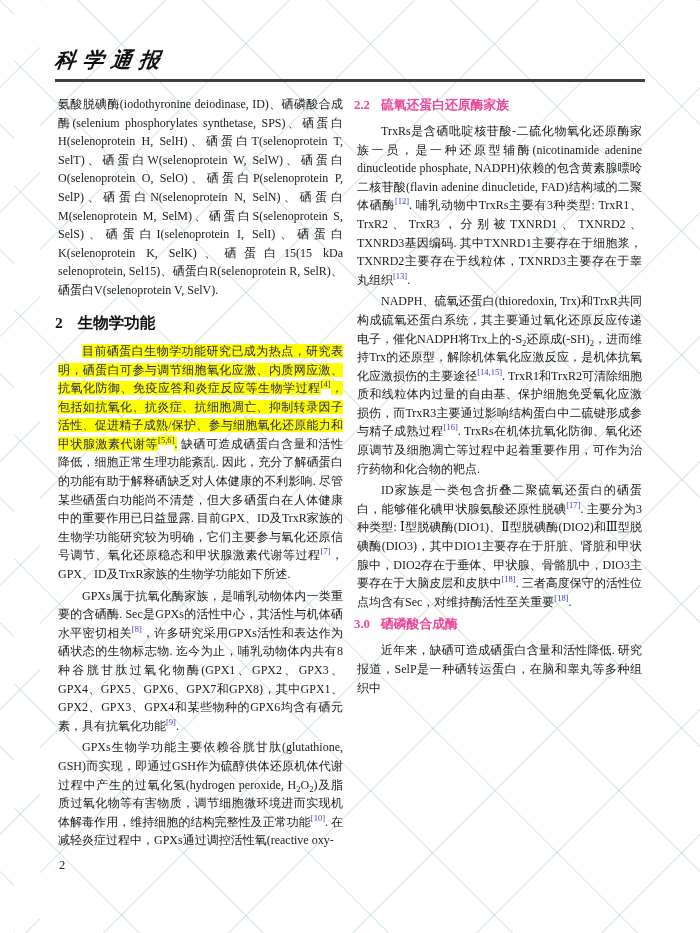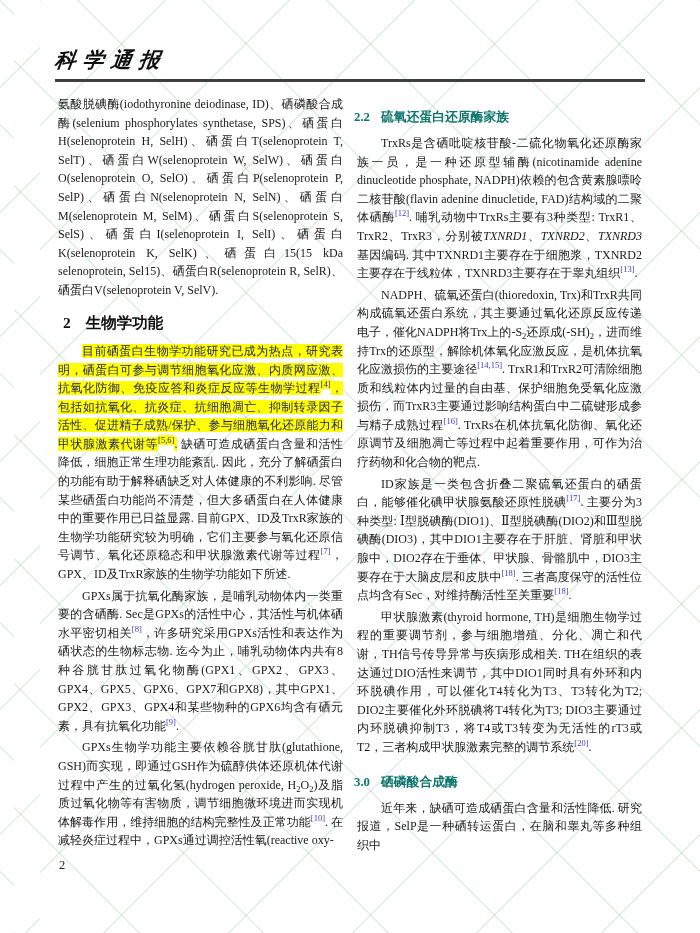--- a/index.html
+++ b/index.html
@@ -27,33 +27,33 @@
   }
   .col{
     position:absolute;top:92px;width:291px;height:772px;overflow:hidden;
     font-size:12px;line-height:18.6px;text-align:justify;z-index:1;
   }
   .col-left{left:55px;}
   .col-right{left:354px;}
   p.body-para{margin:3px;}
   p.indent{text-indent:2em;}
   .h-main{
-    margin:13px 0 10px 8px;font-size:15.5px;font-weight:bold;color:#111;
+    margin:13px 0 10px 0;font-size:15.5px;font-weight:bold;color:#111;
     text-align:left;line-height:1.25;
   }
   .h-main .h-num{margin-right:15px;}
   .h-sub{
-    margin:18px 0 8px 0;font-size:12.8px;font-weight:bold;color:#0f766e;
+    margin:6px 0 8px 0;font-size:12.8px;font-weight:bold;color:#ec4899;
     text-align:left;line-height:1.25;
   }
   .h-sub .h-num{margin-right:11px;}
   .seg-sup{vertical-align:super;font-size:8.5px;line-height:0;color:#3a3ac6;}
   .seg-sub{vertical-align:sub;font-size:8.5px;line-height:0;}
   .seg-hl{background:#ffff00;color:#1f1f6e;}
-  .seg-i{font-style:italic;}
+  .seg-i{}
   .page-number{
     position:absolute;left:59px;top:858px;font-size:12.5px;color:#222;z-index:2;
   }
 </style>
 </head>
 <body>
 
 <div class="watermark"></div>
 
 <div class="header-logo">科学通报</div>
@@ -77,21 +77,20 @@
 
   <h3 class="h-sub">
     <span class="h-num">2.2</span><span>硫氧还蛋白还原酶家族</span>
   </h3>
 
   <p class="body-para indent"><span>TrxRs是含硒吡啶核苷酸-二硫化物氧化还原酶家族一员，是一种还原型辅酶(nicotinamide adenine dinucleotide phosphate, NADPH)依赖的包含黄素腺嘌呤二核苷酸(flavin adenine dinucletide, FAD)结构域的二聚体硒酶</span><span class="seg-sup">[12]</span><span>. 哺乳动物中TrxRs主要有3种类型: TrxR1、TrxR2、TrxR3，分别被</span><span class="seg-i">TXNRD1</span><span>、</span><span class="seg-i">TXNRD2</span><span>、</span><span class="seg-i">TXNRD3</span><span>基因编码. 其中TXNRD1主要存在于细胞浆，TXNRD2主要存在于线粒体，TXNRD3主要存在于睾丸组织</span><span class="seg-sup">[13]</span><span>.</span></p>
   <p class="body-para indent"><span>NADPH、硫氧还蛋白(thioredoxin, Trx)和TrxR共同构成硫氧还蛋白系统，其主要通过氧化还原反应传递电子，催化NADPH将Trx上的-S</span><span class="seg-sub">2</span><span>还原成(-SH)</span><span class="seg-sub">2</span><span>，进而维持Trx的还原型，解除机体氧化应激反应，是机体抗氧化应激损伤的主要途径</span><span class="seg-sup">[14,15]</span><span>. TrxR1和TrxR2可清除细胞质和线粒体内过量的自由基、保护细胞免受氧化应激损伤，而TrxR3主要通过影响结构蛋白中二硫键形成参与精子成熟过程</span><span class="seg-sup">[16]</span><span>. TrxRs在机体抗氧化防御、氧化还原调节及细胞凋亡等过程中起着重要作用，可作为治疗药物和化合物的靶点.</span></p>
 
 
   <p class="body-para indent"><span>ID家族是一类包含折叠二聚硫氧还蛋白的硒蛋白，能够催化碘甲状腺氨酸还原性脱碘</span><span class="seg-sup">[17]</span><span>. 主要分为3种类型: Ⅰ型脱碘酶(DIO1)、Ⅱ型脱碘酶(DIO2)和Ⅲ型脱碘酶(DIO3)，其中DIO1主要存在于肝脏、肾脏和甲状腺中，DIO2存在于垂体、甲状腺、骨骼肌中，DIO3主要存在于大脑皮层和皮肤中</span><span class="seg-sup">[18]</span><span>. 三者高度保守的活性位点均含有Sec，对维持酶活性至关重要</span><span class="seg-sup">[18]</span><span>.</span></p>
-  <p class="body-para indent"><span>甲状腺激素(thyroid hormone, TH)是细胞生物学过程的重要调节剂，参与细胞增殖、分化、凋亡和代谢，TH信号传导异常与疾病形成相关. TH在组织的表达通过DIO活性来调节，其中DIO1同时具有外环和内环脱碘作用，可以催化T4转化为T3、T3转化为T2; DIO2主要催化外环脱碘将T4转化为T3; DIO3主要通过内环脱碘抑制T3，将T4或T3转变为无活性的rT3或T2，三者构成甲状腺激素完整的调节系统</span><span class="seg-sup">[20]</span><span>.</span></p>
 
   <h3 class="h-sub">
     <span class="h-num">3.0</span><span>硒磷酸合成酶</span>
   </h3>
 
   <p class="body-para indent"><span>近年来，缺硒可造成硒蛋白含量和活性降低. 研究报道，SelP是一种硒转运蛋白，在脑和睾丸等多种组织中</span></p>
 </div>
 
 <div class="page-number">2</div>
 

